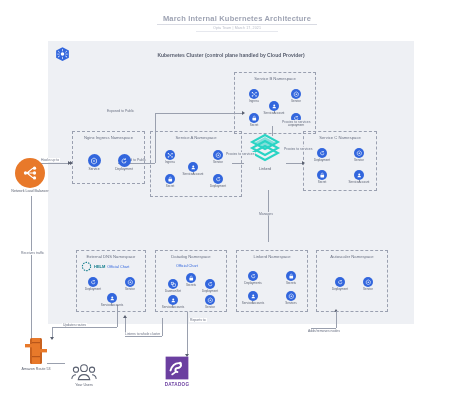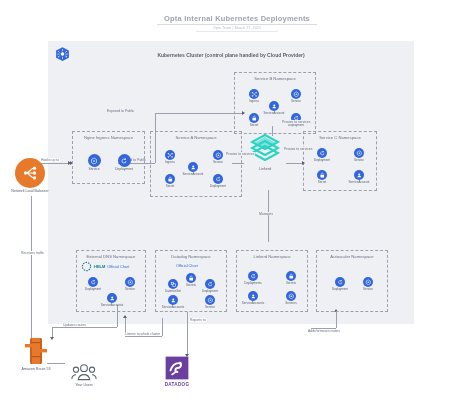--- a/index.html
+++ b/index.html
@@ -124,21 +124,21 @@
   
   .helm-row { position: absolute; display: flex; align-items: center; gap: 2px; }
   .helm-row .hname { font-size: 4px; color: #0f7b8a; font-weight: bold; }
   .chart-label { position: absolute; font-size: 3.8px; color: #3266dd; }
 </style>
 </head>
 <body>
 
 <div id="canvas">
 
-  <div class="abs" id="title">Opta Internal Kubernetes Deployments</div>
+  <div class="abs" id="title">March Internal Kubernetes Architecture</div>
   <div class="abs" id="title-rule"></div>
   <div class="abs" id="subtitle">Opta Team  |  March 17, 2021</div>
   <div class="abs" id="subtitle-rule"></div>
 
   <div class="abs" id="cluster"></div>
   <div class="abs" id="cluster-title">Kubernetes Cluster (control plane handled by Cloud Provider)</div>
 
   <div class="abs" id="k8s-logo">
     <svg width="17" height="17" viewBox="0 0 24 24">
       <polygon points="12,1.6 21,6.3 21,16.5 12,21.2 3,16.5 3,6.3" fill="#3266dd"></polygon>

